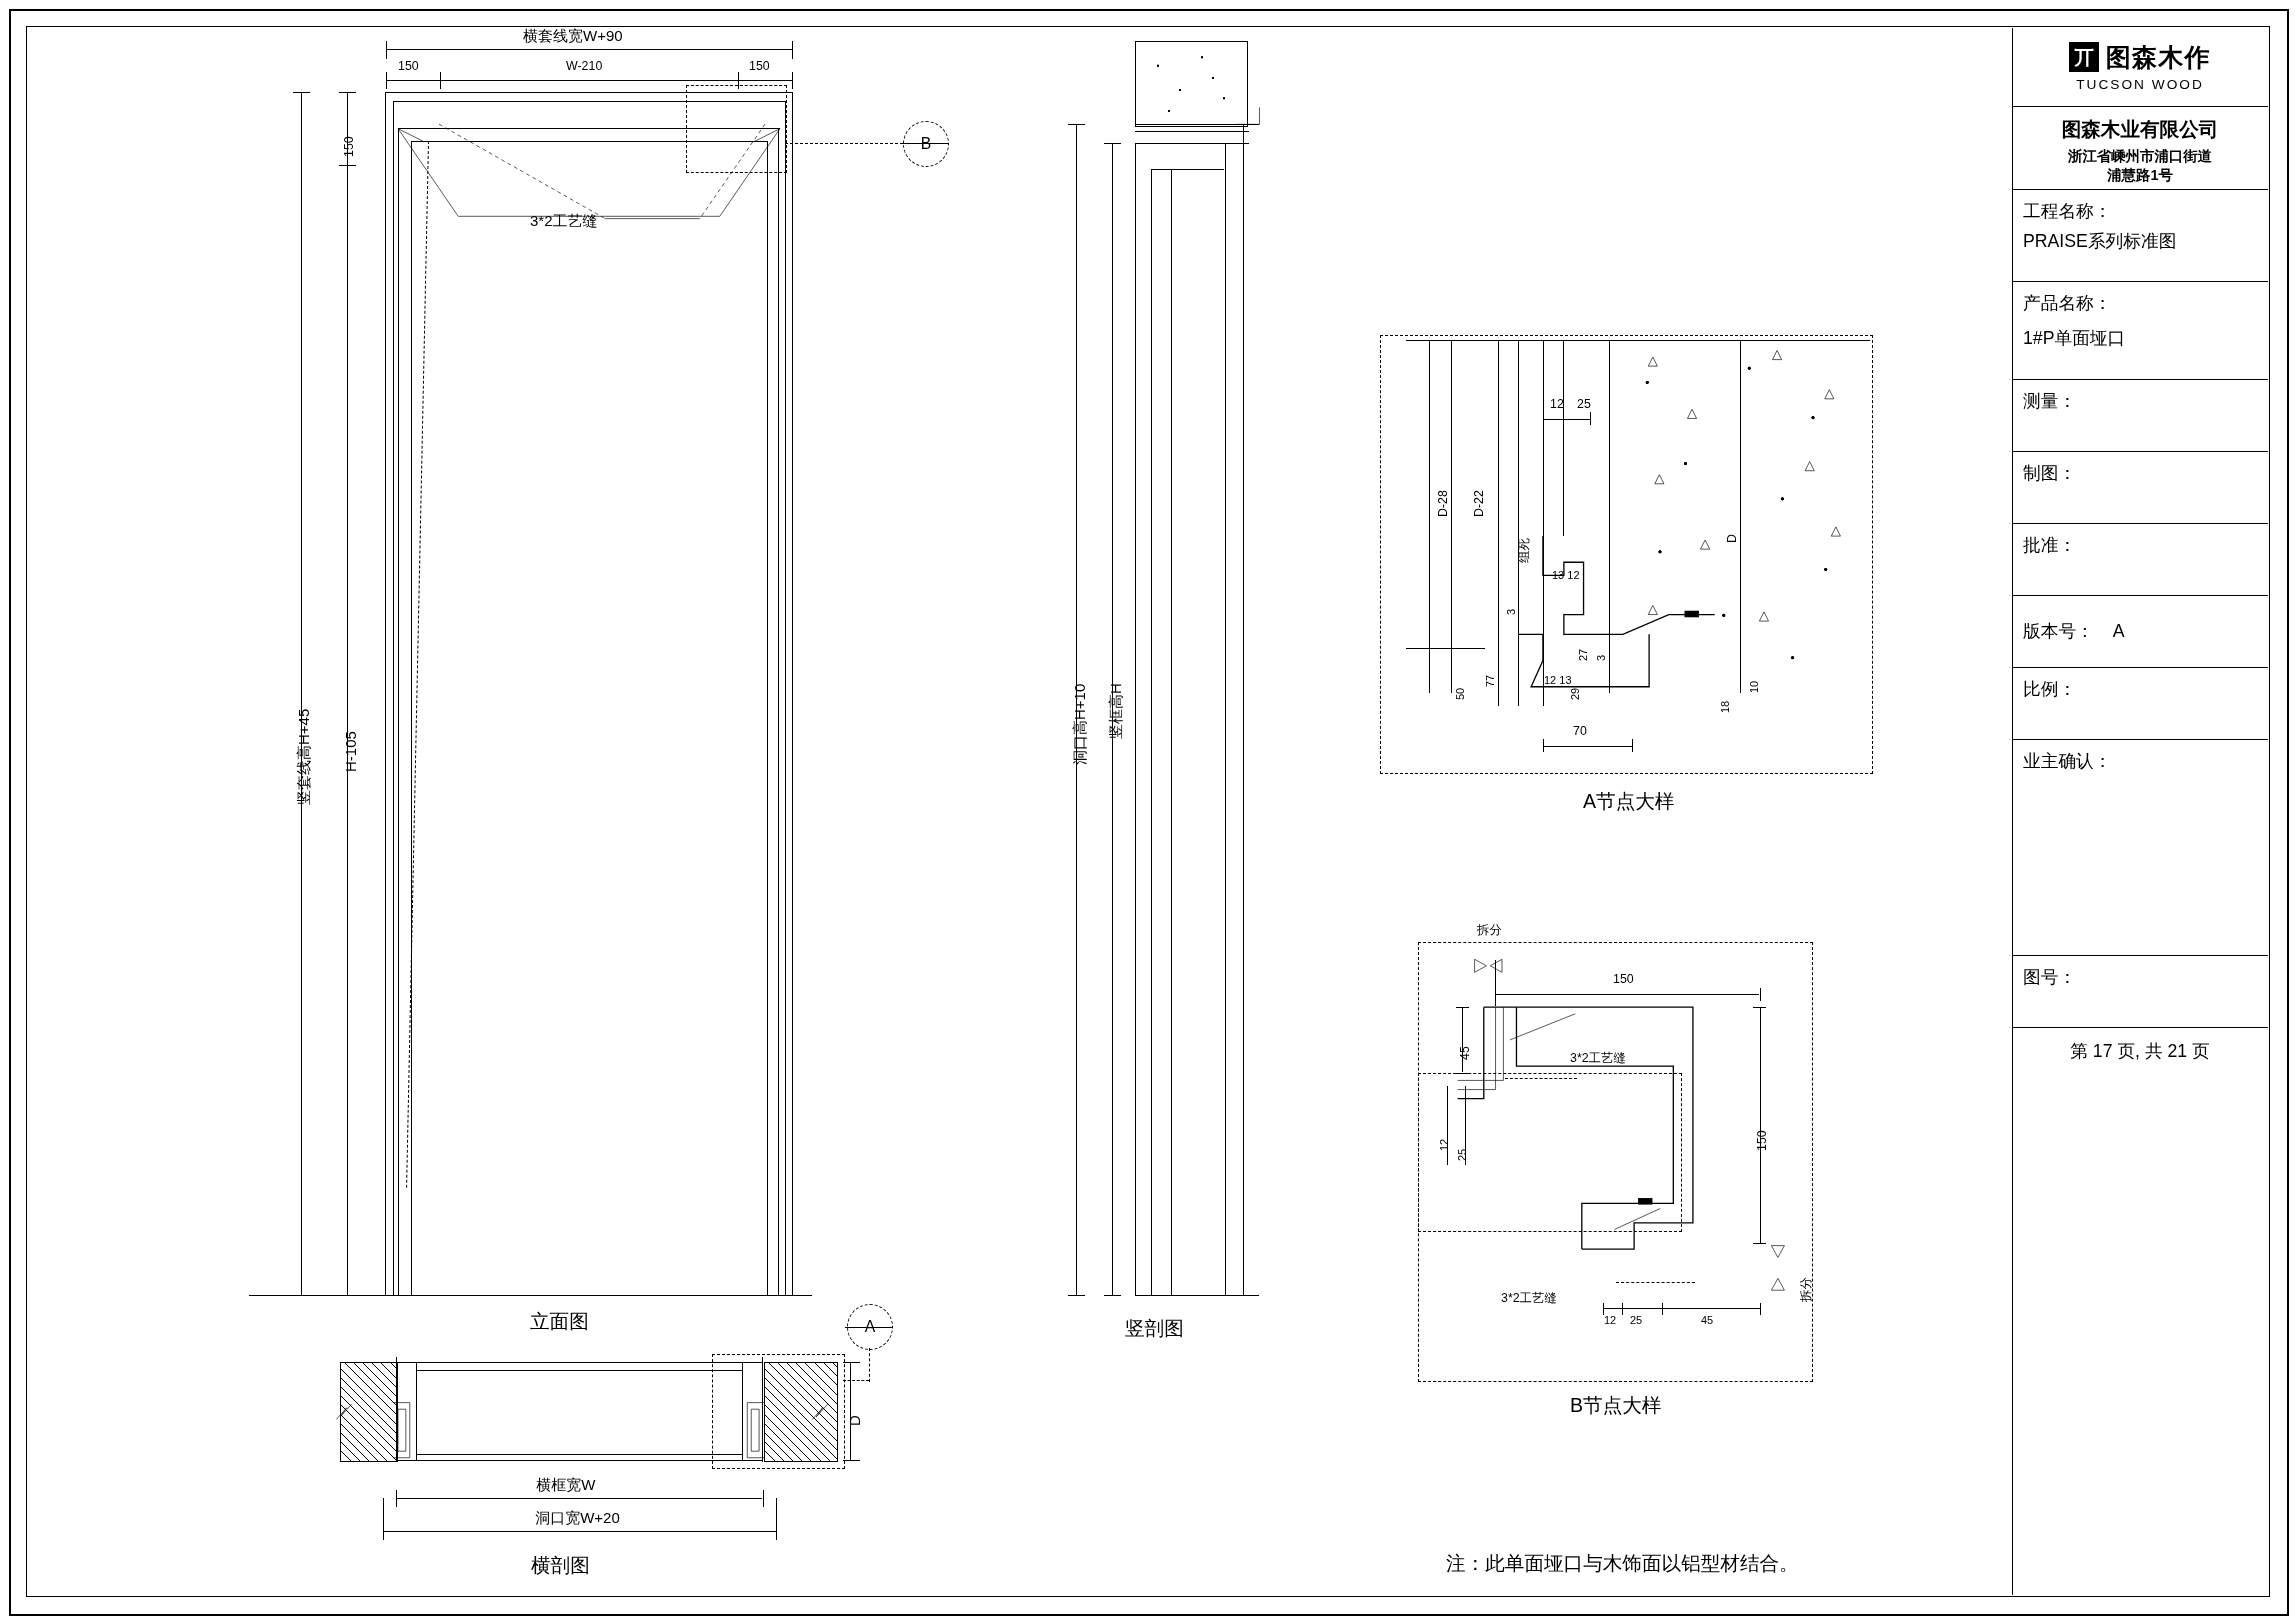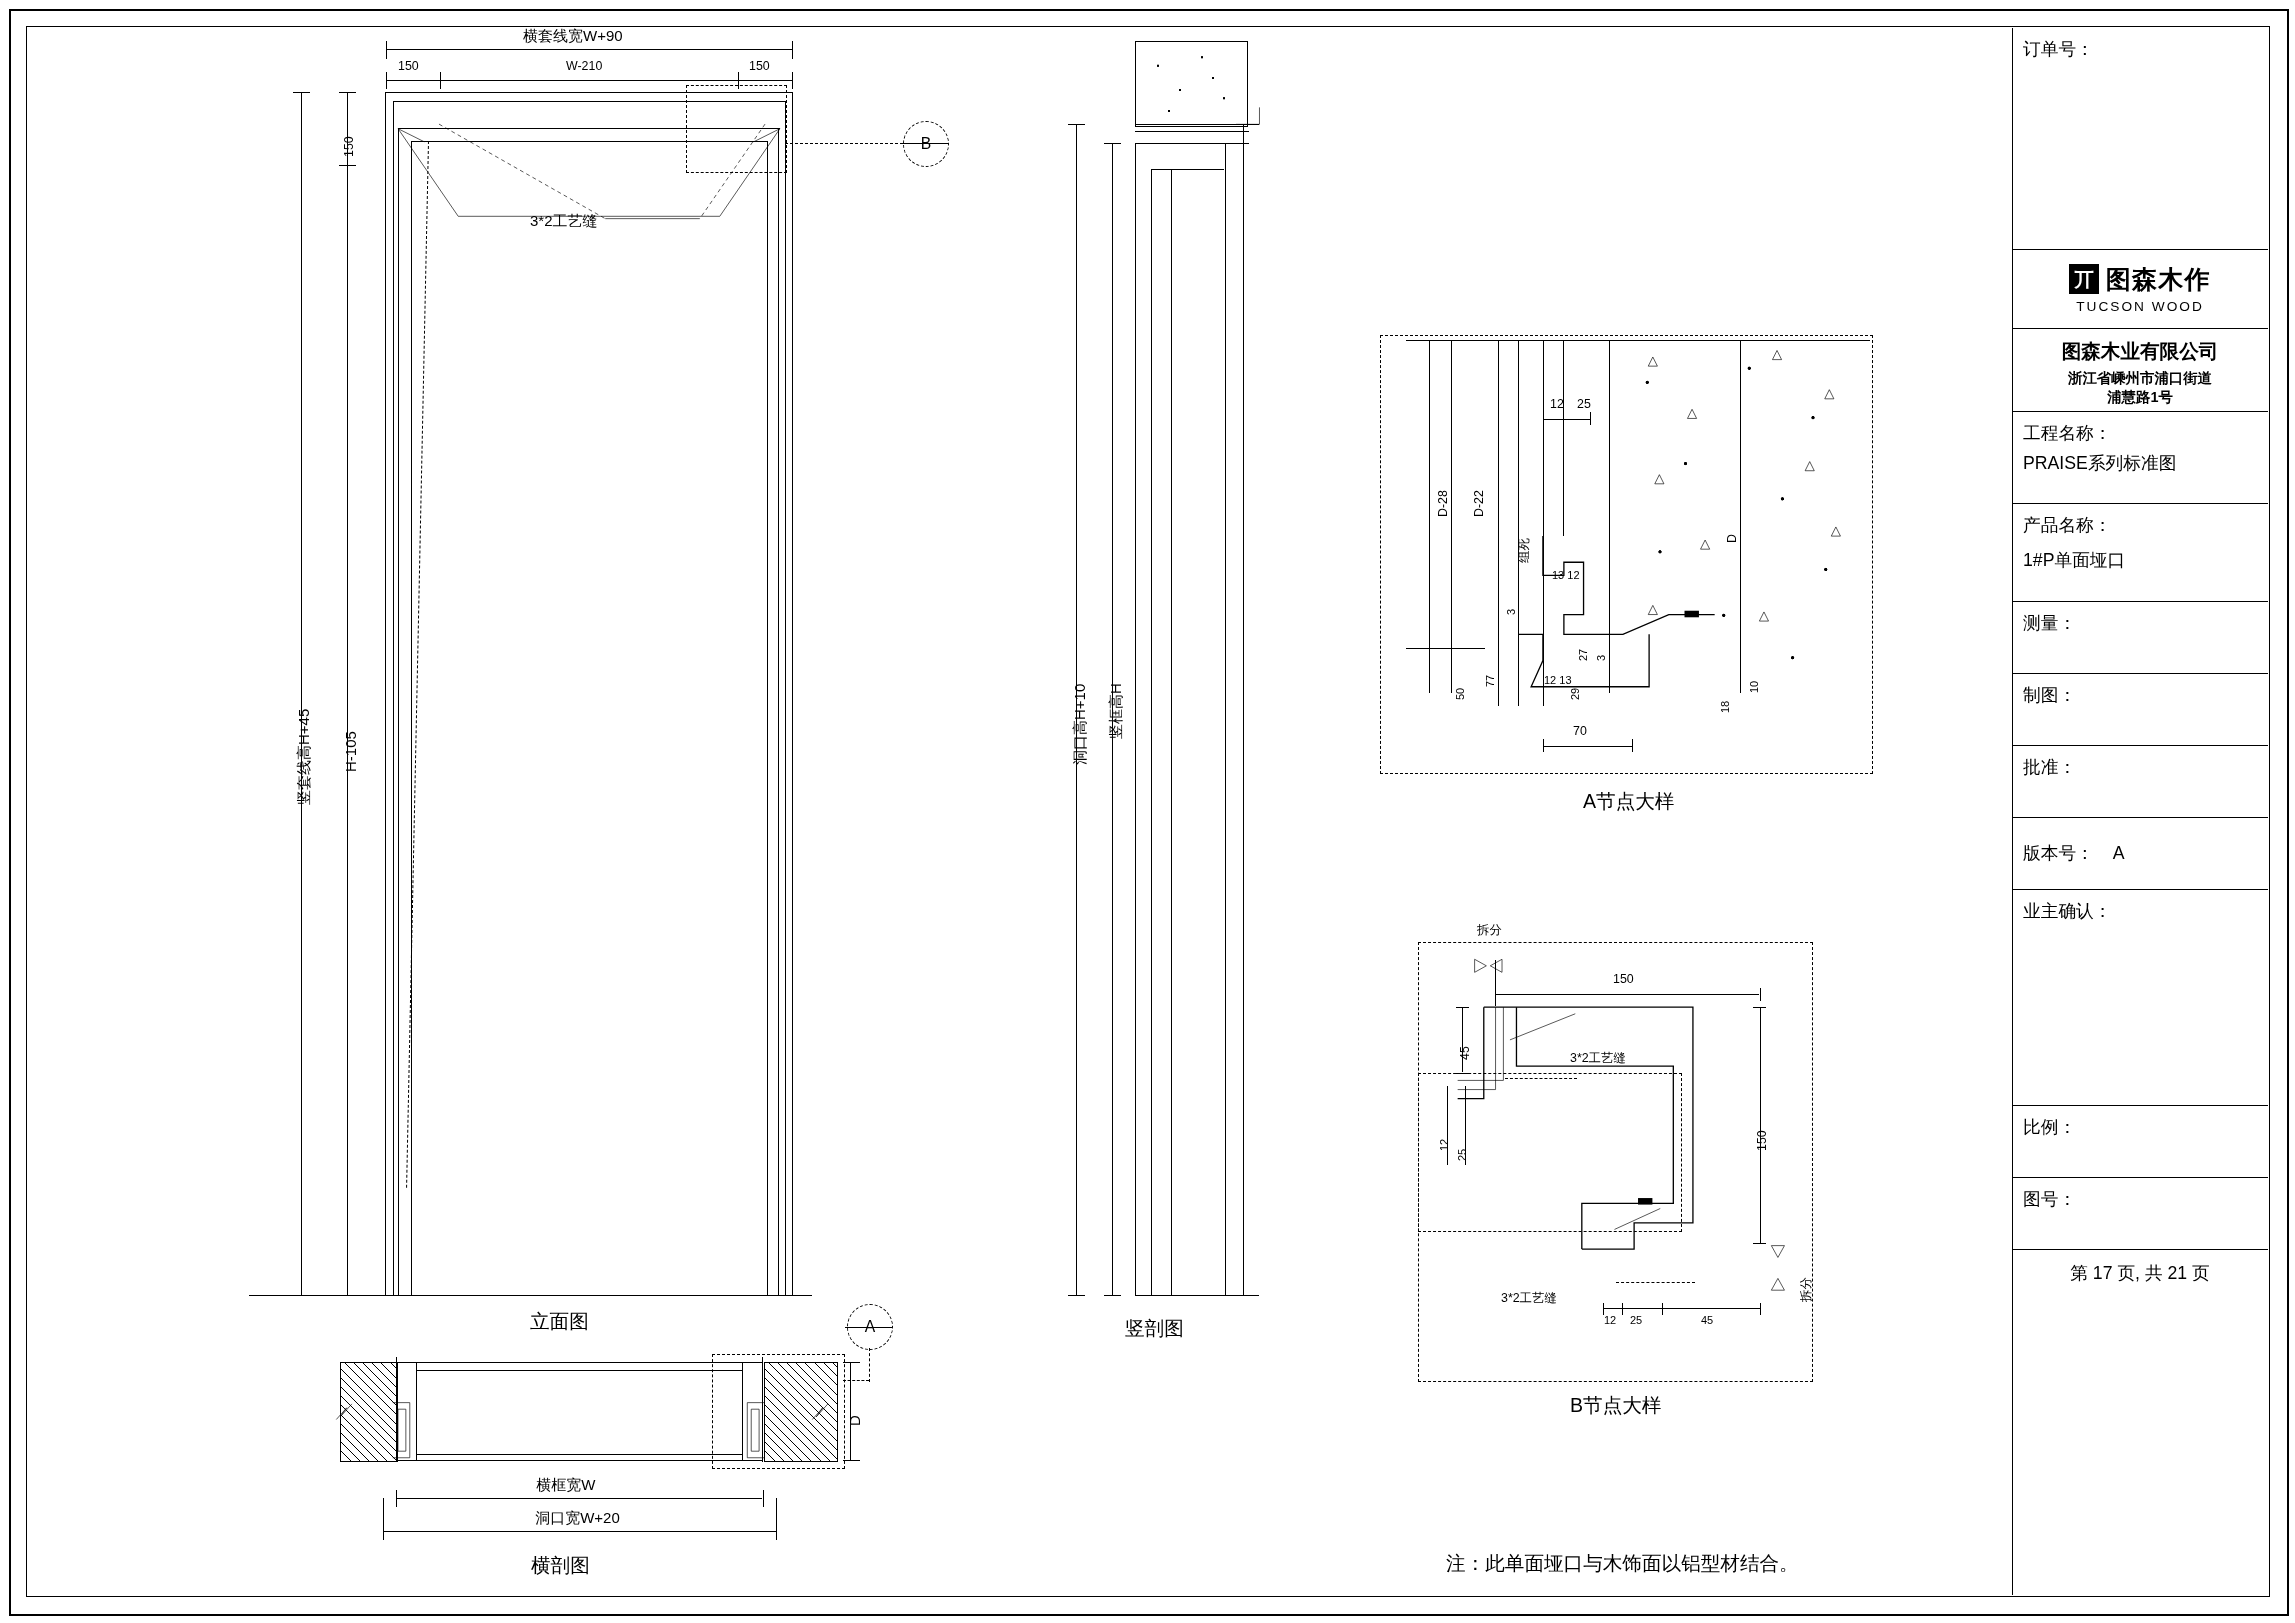--- a/index.html
+++ b/index.html
@@ -356,23 +356,20 @@
     </svg>
     <div class="lbl-s rot" style="left:1800px;top:1302px;">拆分</div>
 
     <div class="cap" style="left:1570px;top:1392px;">B节点大样</div>
   </div>
 
   <div class="note" style="left:1446px;top:1550px;">注：此单面垭口与木饰面以铝型材结合。</div>
 
   <div id="titleblock">
 
-    <div class="tb-row" style="height:222px;">
-      <div class="tb-label">订单号：</div>
-    </div>
 
     <div class="tb-row logo-box" style="height:79px;border-bottom:1.3px solid #000;">
       <div class="logo-main">
         <div class="logo-mark">丌</div>
         <div class="logo-cn">图森木作</div>
       </div>
       <div class="logo-en">TUCSON WOOD</div>
     </div>
 
     <div class="tb-row" style="height:83px;">
@@ -402,29 +399,29 @@
 
     <div class="tb-row" style="height:72px;">
       <div class="tb-label">批准：</div>
     </div>
 
     <div class="tb-row" style="height:72px;display:flex;align-items:center;gap:19px;">
       <div class="tb-label">版本号：</div>
       <div class="tb-label">A</div>
     </div>
 
+    <div class="tb-row" style="height:72px;">
+      <div class="tb-label">比例：</div>
+    </div>
+
     <div class="tb-row" style="height:216px;">
       <div class="tb-label">业主确认：</div>
     </div>
 
     <div class="tb-row" style="height:72px;">
-      <div class="tb-label">比例：</div>
-    </div>
-
-    <div class="tb-row" style="height:72px;">
       <div class="tb-label">图号：</div>
     </div>
 
     <div class="tb-row" style="height:50px;border-bottom:none;padding-top:11.8px;">
       <div class="tb-label tb-center">第 17 页, 共 21 页</div>
     </div>
   </div>
 
 </div>
 

